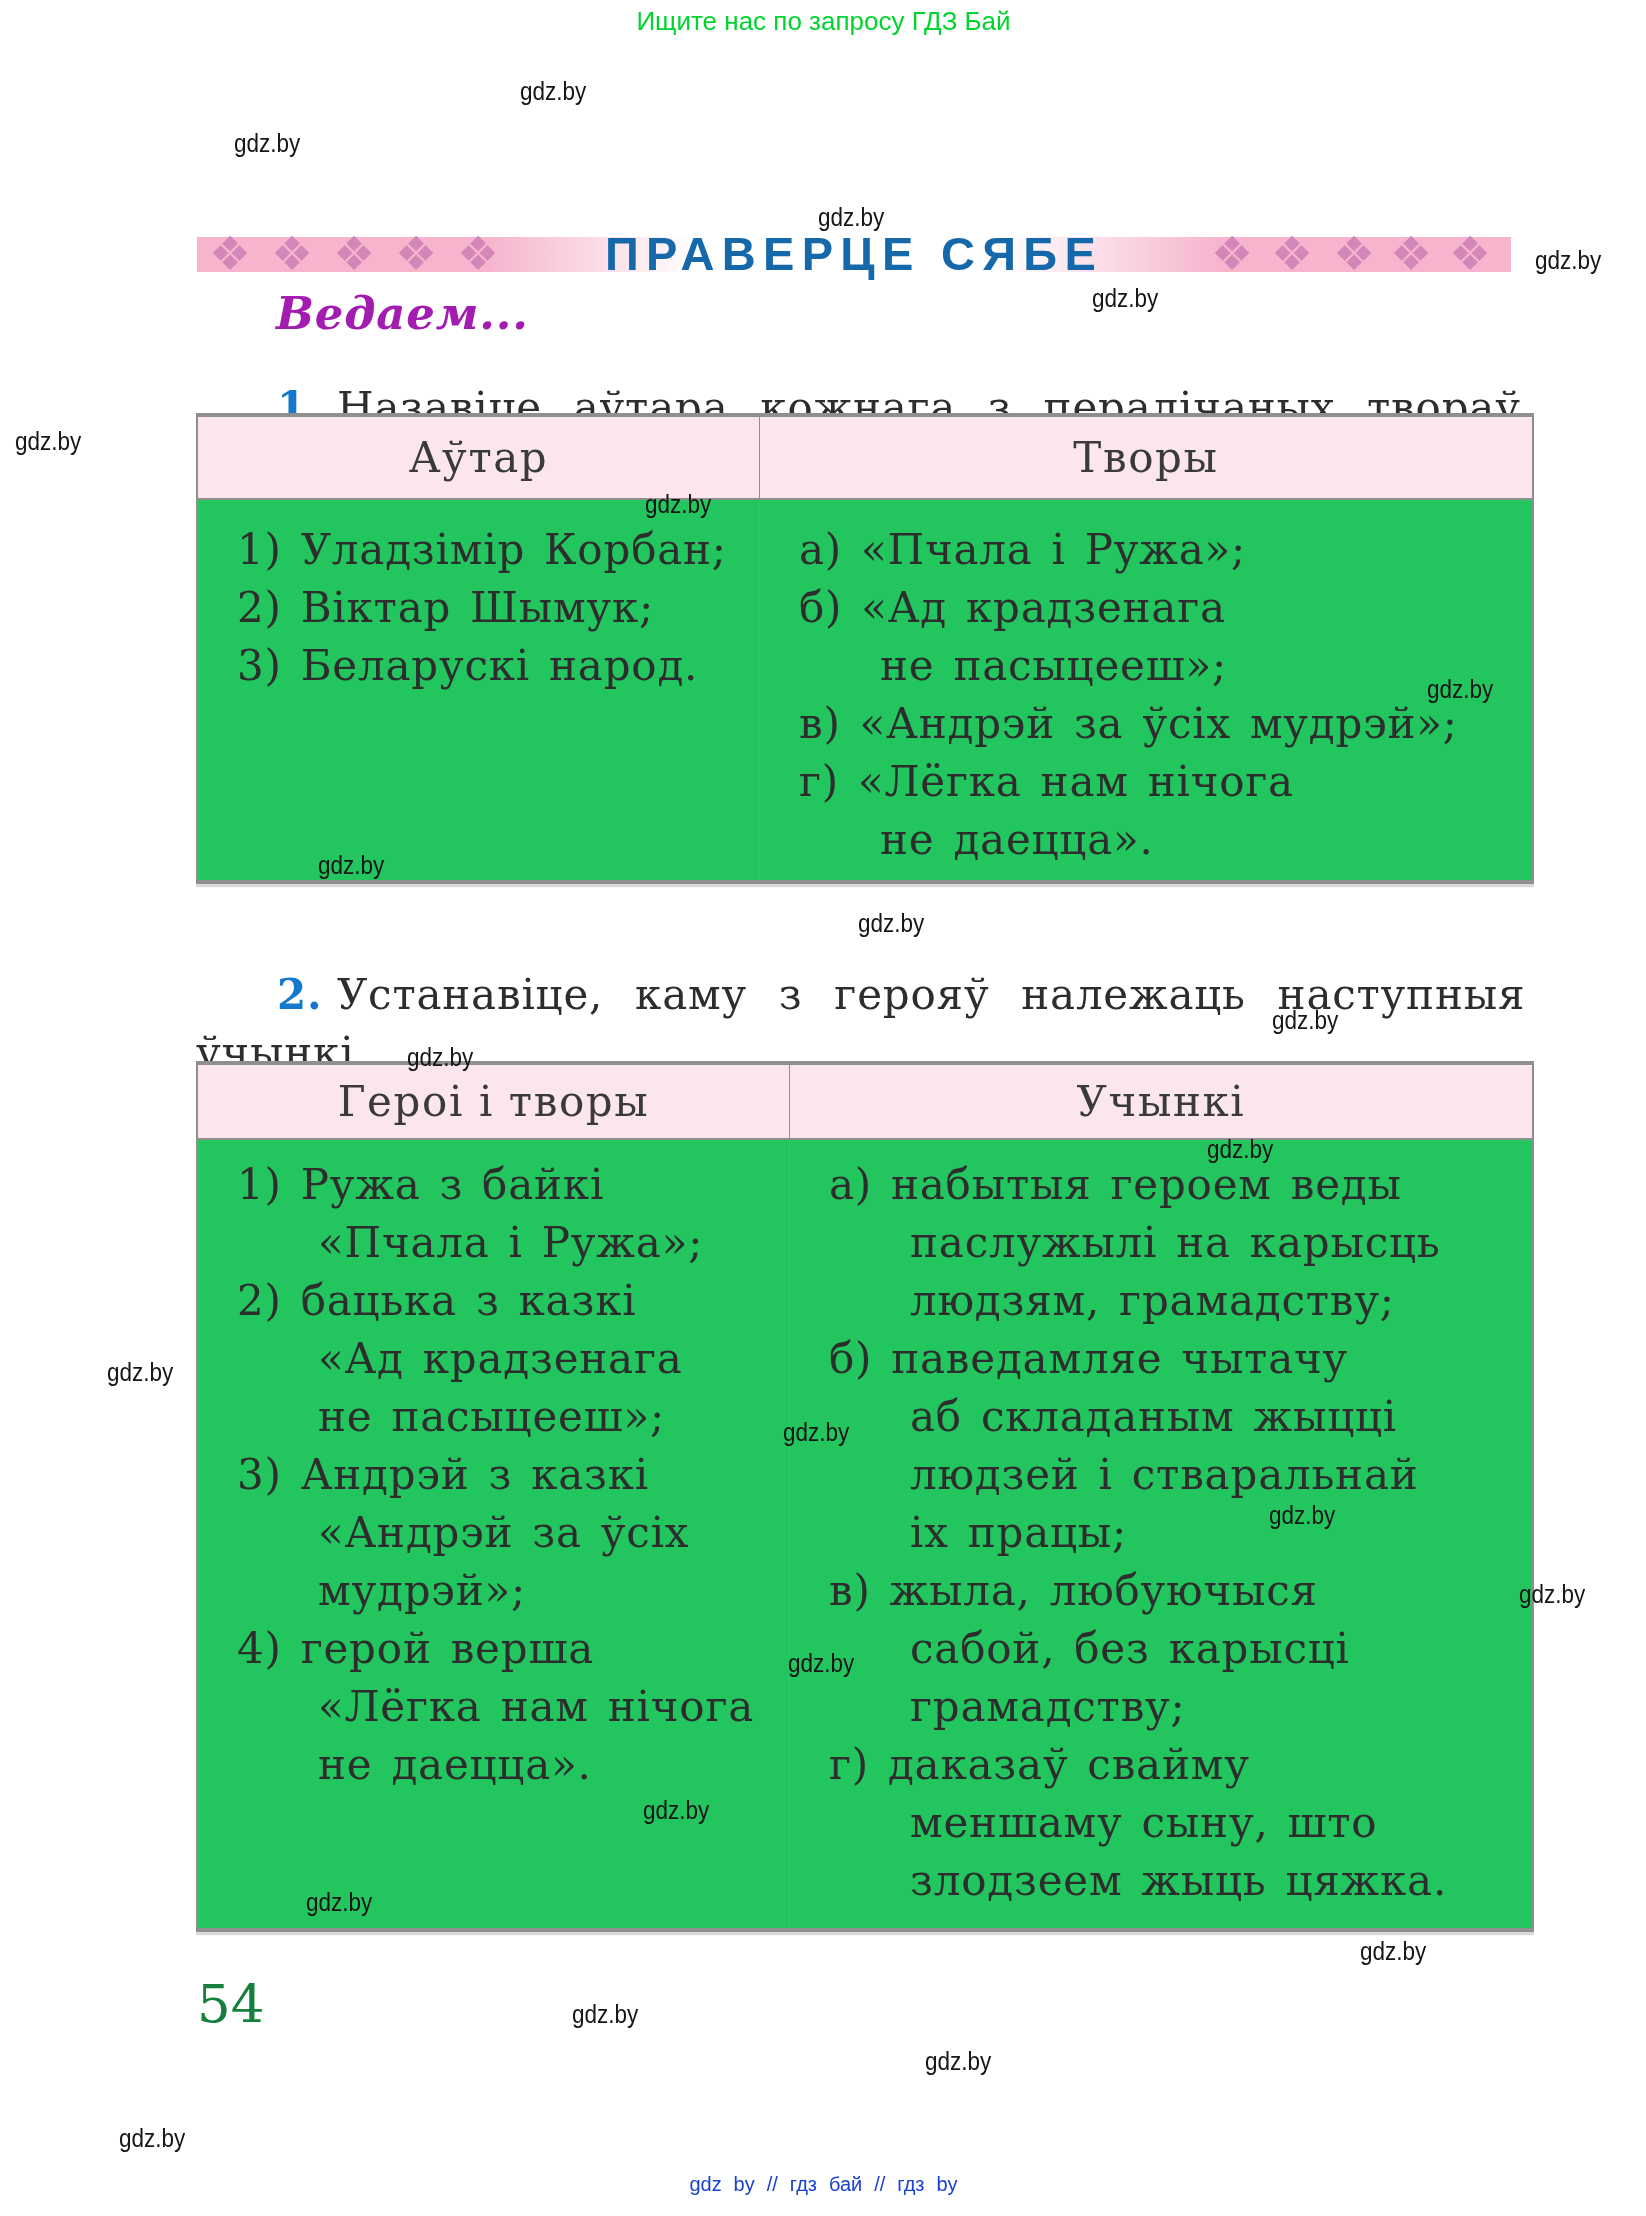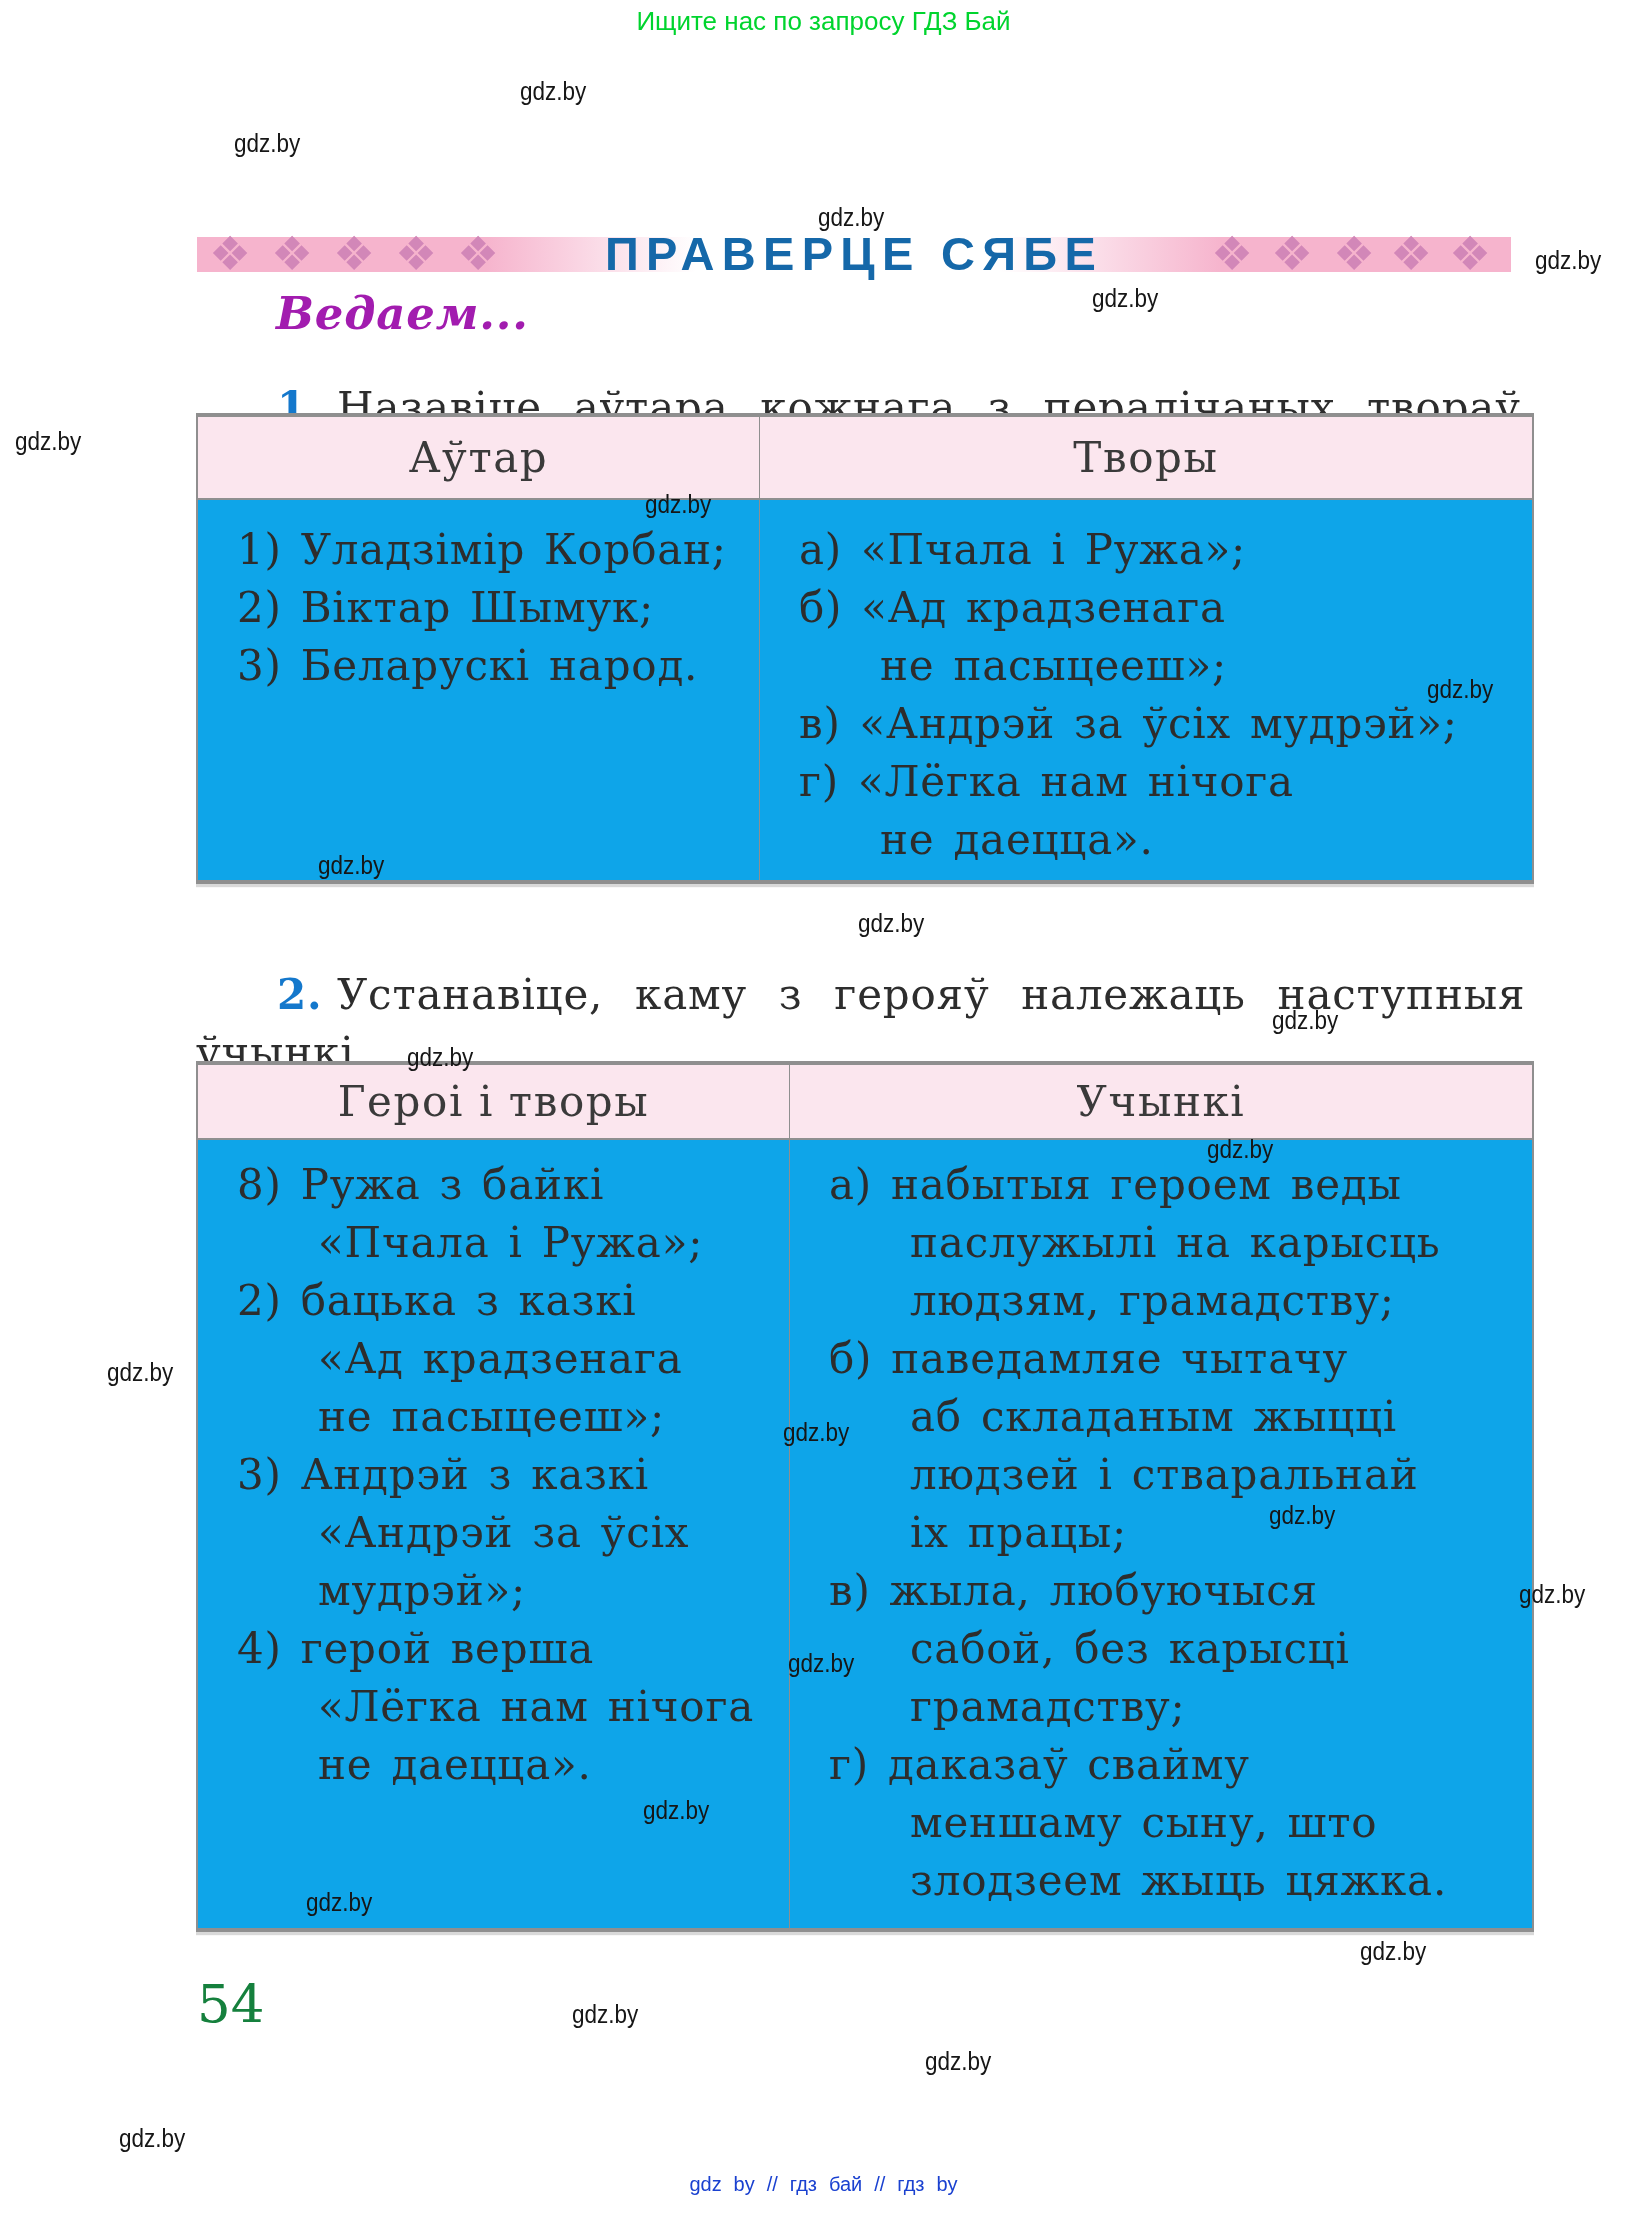--- a/index.html
+++ b/index.html
@@ -38,21 +38,21 @@
   .question{
     position:absolute;left:196px;width:1342px;font-size:42px;line-height:52px;
     color:#2d2d2d;word-spacing:17.7px;letter-spacing:0.8px;white-space:nowrap;
   }
   #q1{top:338px;}
   #q2{top:922px;line-height:58px;}
   .qfirst{padding-left:81px;margin-top:44px;}
   .qnum{color:#1478cc;font-weight:bold;margin-right:14.5px;}
   
   .tbl{
-    position:absolute;left:196px;width:1338px;box-sizing:border-box;background:#0ea5e9;
+    position:absolute;left:196px;width:1338px;box-sizing:border-box;background:#22c55e;
     border:2.4px solid #8f8f8f;border-top-width:4.8px;border-bottom-width:4px;
     box-shadow:0 3.2px 0 rgba(0,0,0,0.15);
     display:flex;flex-direction:column;
   }
   #t1{top:413px;height:471px;--lw:562px;}
   #t2{top:1061px;height:871px;justify-content:center;--lw:592px;}
   .thead{display:flex;background:#fbe6ee;border-bottom:2.4px solid #8f8f8f;}
   #t1 .thead{height:81px;}
   #t2 .thead{height:73px;}
   .th{display:flex;align-items:center;justify-content:center;font-size:42px;color:#3a3a3a;letter-spacing:1.6px;}
@@ -127,21 +127,21 @@
   <div>ўчынкі.</div>
 </div>
 
 <div class="tbl" id="t2">
   <div class="thead">
     <div class="th col-l">Героі і творы</div>
     <div class="th col-r">Учынкі</div>
   </div>
   <div class="tbody">
     <div class="cell col-l">
-        <div class="ln">8) Ружа з байкі</div>
+        <div class="ln">1) Ружа з байкі</div>
         <div class="ln ind">«Пчала і Ружа»;</div>
         <div class="ln">2) бацька з казкі</div>
         <div class="ln ind">«Ад крадзенага</div>
         <div class="ln ind">не пасыцееш»;</div>
         <div class="ln">3) Андрэй з казкі</div>
         <div class="ln ind">«Андрэй за ўсіх</div>
         <div class="ln ind">мудрэй»;</div>
         <div class="ln">4) герой верша</div>
         <div class="ln ind">«Лёгка нам нічога</div>
         <div class="ln ind">не даецца».</div>

